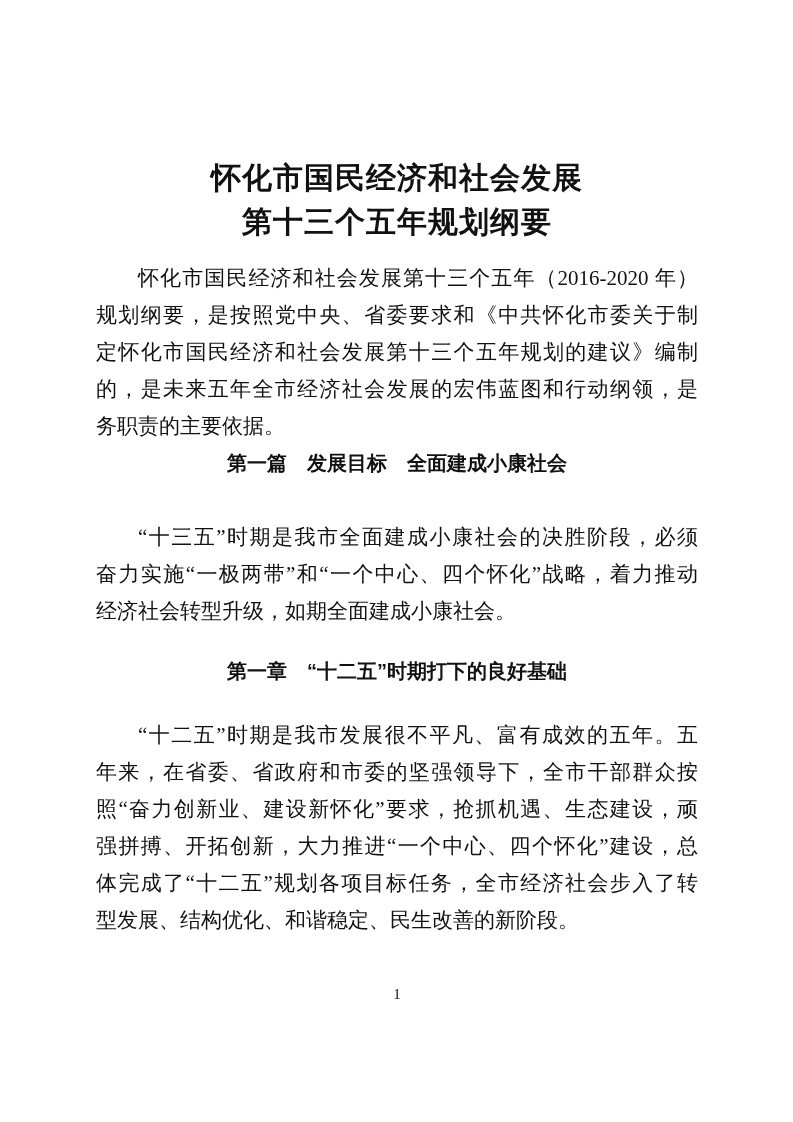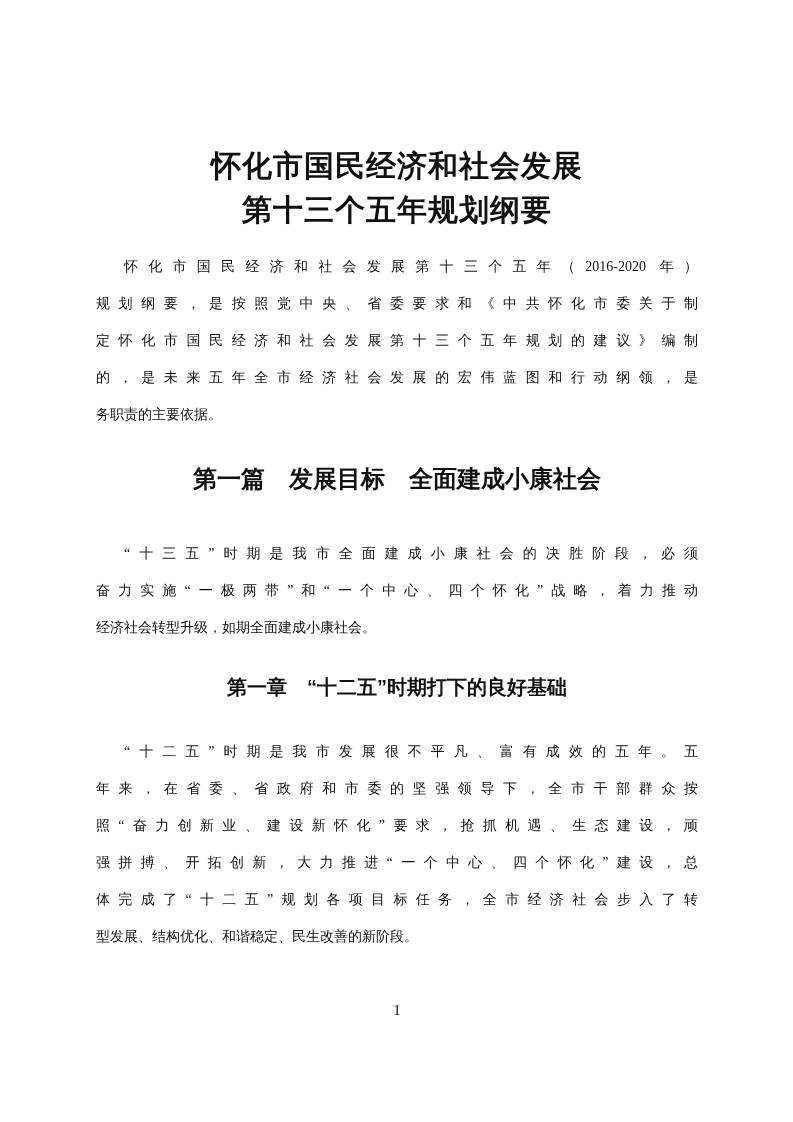--- a/index.html
+++ b/index.html
@@ -8,54 +8,53 @@
     background: #ffffff;
   }
   .page {
     position: relative;
     width: 793px;
     height: 1122px;
     box-sizing: border-box;
     margin: 0 auto;
     background: #ffffff;
     color: #111111;
-    padding: 0 95px 0 96px;
+    padding: 12px 95px 0 96px;
     overflow: hidden;
     font-family: "Liberation Serif", "DejaVu Serif", serif;
   }
   .doc-title {
     margin-top: 144px;
     text-align: center;
     font-weight: bold;
     font-size: 30px;
     line-height: 44px;
     letter-spacing: 1px;
   }
   .para {
-    font-size: 14px;
+    font-size: 21px;
     line-height: 37px;
   }
   .para .line {
     text-align: justify;
     text-align-last: justify;
     text-justify: inter-character;
   }
   .para .line.first {
     text-indent: 2em;
   }
   .para .line.last {
     text-align: left;
     text-align-last: left;
   }
   .p1 { margin-top: 16px; }
   .p2 { margin-top: 38px; }
   .p3 { margin-top: 28px; }
   .section-heading {
-    margin-top: 28px;
-    font-size: 24px;
+    font-size: 20px;
     font-weight: bold;
     text-align: center;
     line-height: 36px;
   }
   .chapter-heading {
     margin-top: 23px;
     font-size: 20px;
     font-weight: bold;
     text-align: center;
     line-height: 36px;

